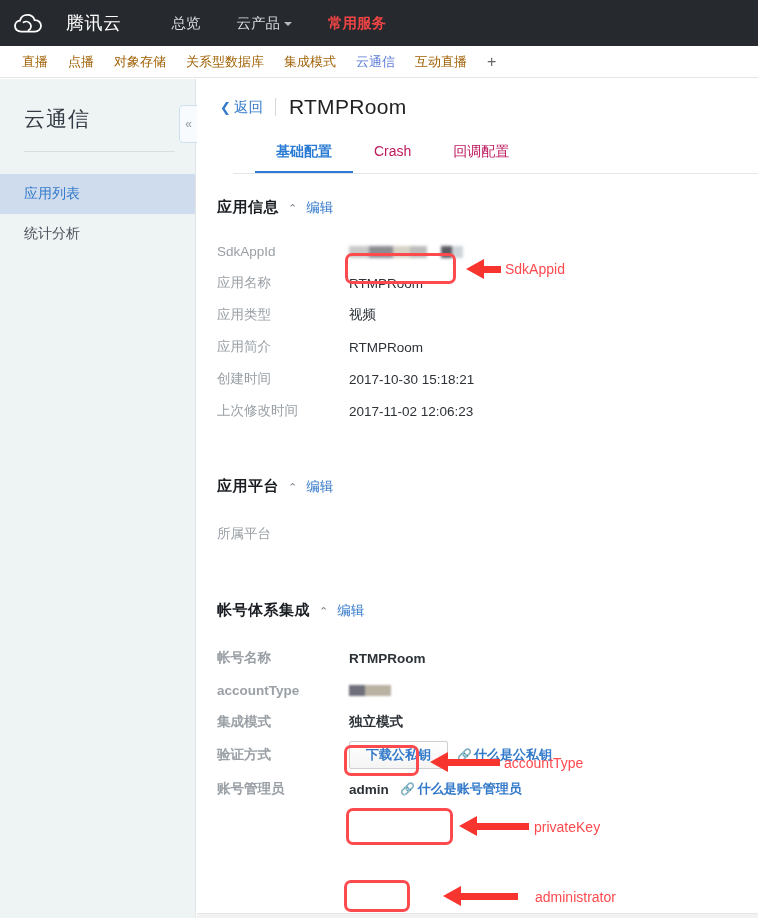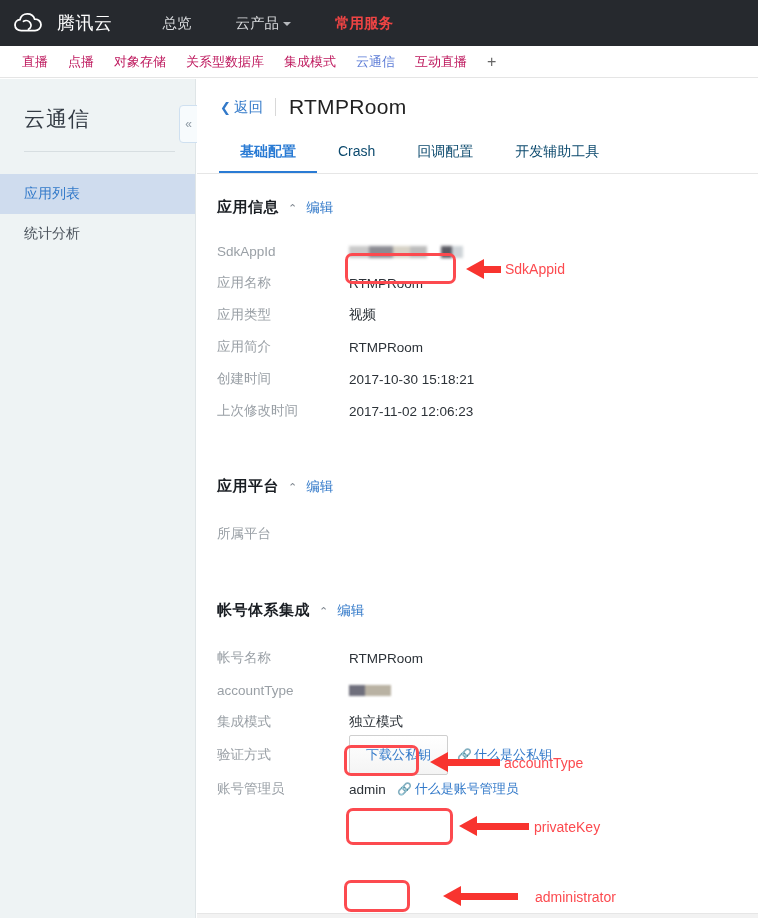--- a/index.html
+++ b/index.html
@@ -26,40 +26,40 @@
     position: absolute;
     top: 0; left: 0;
     width: 758px;
     height: 46px;
     background: #26292e;
     display: flex;
     align-items: center;
   }
   .logo-wrap {
     display: flex;
-    align-items: center;
+    align-items: flex-end;
     margin-left: 14px;
-    gap: 15px;
+    gap: 24px;
     font-family: Liberation Mono, monospace;
   }
   .logo-mark {
     width: 28px;
     height: 22px;
     position: relative;
   }
   .logo-text {
     color: #ffffff;
     font-size: 18px;
     letter-spacing: 0.5px;
   }
   .topnav-items {
     display: flex;
     align-items: center;
     margin-left: 34px;
-    gap: 12px;
+    gap: 4px;
   }
   .topnav-item {
     color: #d8dadd;
     font-size: 14.5px;
     padding: 0 16px;
     cursor: pointer;
     white-space: nowrap;
   }
   .topnav-item.strong {
     color: #ef4444;
@@ -81,21 +81,21 @@
     width: 758px;
     height: 32px;
     background: #ffffff;
     border-bottom: 1px solid #e5e5e5;
     display: flex;
     align-items: center;
     padding-left: 12px;
     box-sizing: border-box;
   }
   .subnav-item {
-    color: #be185d;
+    color: #a16207;
     font-size: 13px;
     padding: 0 10px;
     cursor: pointer;
     white-space: nowrap;
   }
   .subnav-item.active {
     color: #5b7bd6;
   }
   .subnav-plus {
     color: #666;
@@ -199,24 +199,25 @@
   
   .tabs {
     position: relative;
     margin-top: 17px;
     height: 38px;
     border-bottom: 1px solid #e6e6e6;
     display: flex;
     align-items: flex-start;
     padding-left: 22px;
     box-sizing: border-box;
+    margin-left: 36px;
   }
   .tab {
     font-size: 14px;
-    color: #0c4a6e;
+    color: #be185d;
     padding: 0 21px;
     height: 37px;
     line-height: 30px;
     cursor: pointer;
     white-space: nowrap;
     box-sizing: border-box;
   }
   .tab.active {
     color: #2a7bd4;
     font-weight: bold;
@@ -287,21 +288,21 @@
     height: 12px;
     background: linear-gradient(90deg,#5a5a63 0 48%, #cfd4d8 48% 100%);
     filter: blur(1.4px);
     vertical-align: middle;
   }
 
   .btn-download {
     display: inline-flex;
     align-items: center;
     justify-content: center;
-    height: 40px;
+    height: 28px;
     padding: 0 16px;
     border: 1px solid #cfcfcf;
     border-radius: 2px;
     background: linear-gradient(#ffffff,#f4f4f4);
     color: #3279c9;
     font-size: 13px;
     cursor: pointer;
     box-sizing: border-box;
   }
   .inline-link {
@@ -435,21 +436,20 @@
         <span class="back-chevron">❮</span><span>返回</span>
       </div>
       <div class="head-sep"></div>
       <div class="page-title">RTMPRoom</div>
     </div>
 
     <div class="tabs">
       <div class="tab active">基础配置</div>
       <div class="tab">Crash</div>
       <div class="tab">回调配置</div>
-      <div class="tab">开发辅助工具</div>
     </div>
 
     <div class="section" style="margin-top:24px;">
       <div class="section-head">
         <span class="section-title">应用信息</span>
         <span class="section-caret">⌃</span>
         <span class="section-edit">编辑</span>
       </div>
       <div class="rows">
         <div class="row">
@@ -495,21 +495,21 @@
         </div>
       </div>
     </div>
 
     <div class="section" style="margin-top:51px;">
       <div class="section-head">
         <span class="section-title">帐号体系集成</span>
         <span class="section-caret">⌃</span>
         <span class="section-edit">编辑</span>
       </div>
-      <div class="rows" style="margin-top:22px;">
+      <div class="rows" style="margin-top:22px;font-weight:bold;">
         <div class="row">
           <div class="row-label">帐号名称</div>
           <div class="row-value">RTMPRoom</div>
         </div>
         <div class="row">
           <div class="row-label">accountType</div>
           <div class="row-value">
             <span class="redact2" style="width:42px;"></span>
           </div>
         </div>

